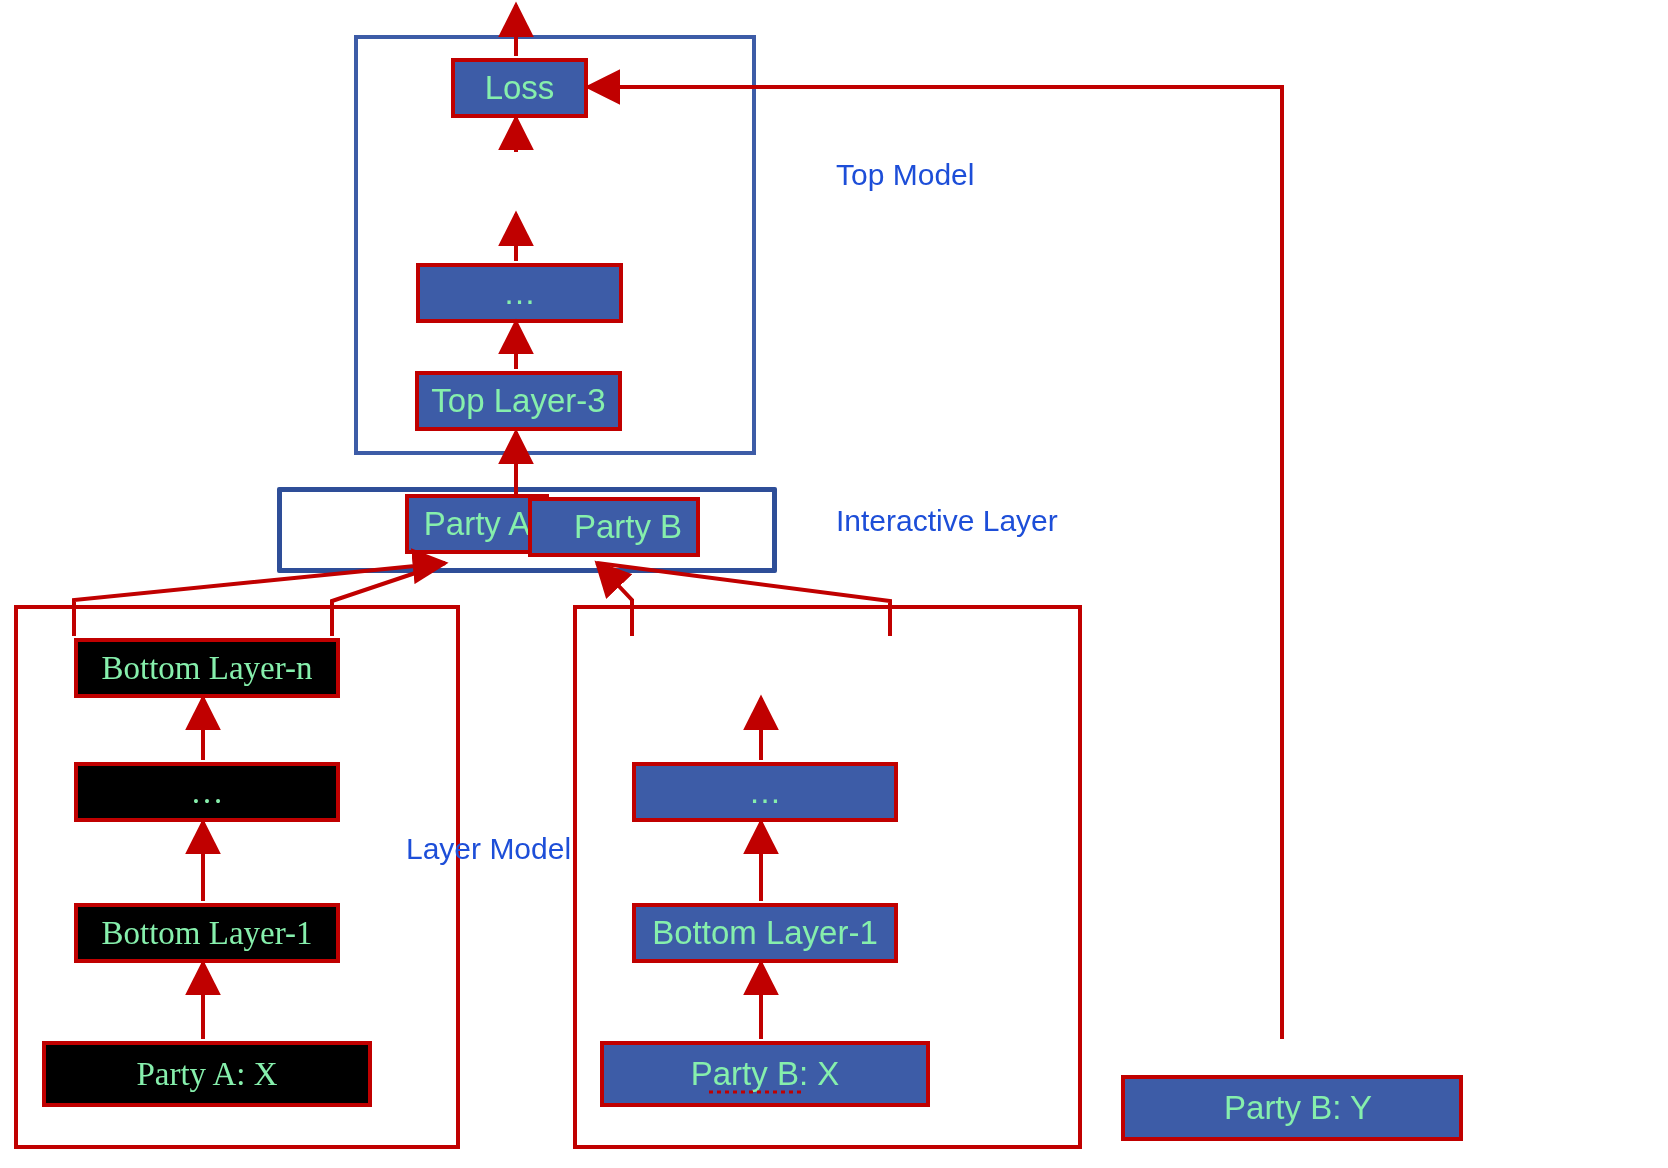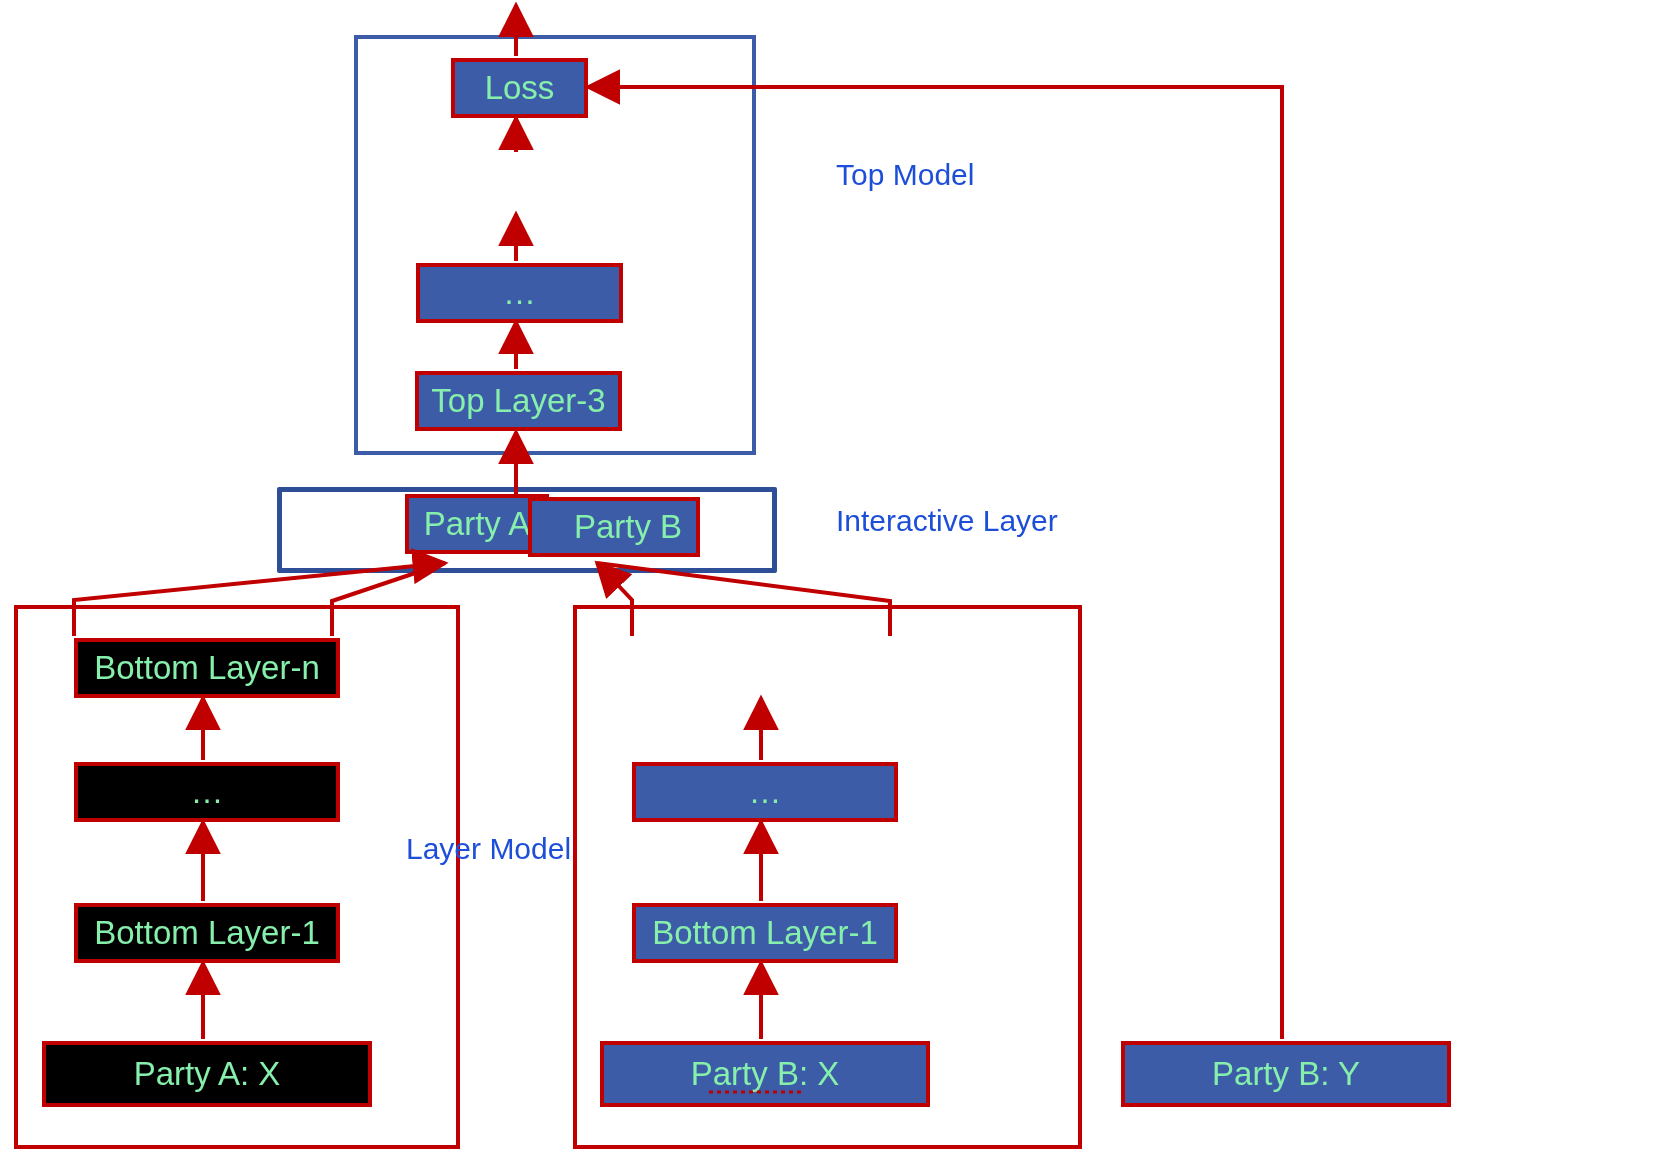--- a/index.html
+++ b/index.html
@@ -1,19 +1,19 @@
 <!DOCTYPE html>
 <html><head>
 <meta charset="utf-8">
 <style>
   html,body{margin:0;padding:0;background:#fff;font-family:Arial,Helvetica,sans-serif;}
   .canvas{position:relative;width:1668px;height:1168px;}
   .block{position:absolute;border:4px solid #c00000;color:#86efac;display:flex;align-items:center;justify-content:center;font-size:33px;}
   .blue{background:#3d5ca7;}
-  .black{background:#000;}
+  .black{background:#000;font-family:Liberation Serif, serif;}
   .label{position:absolute;color:#1d4ed8;font-size:30px;}
   .group-red{position:absolute;border:4px solid #c00000;}
   .group-blue{position:absolute;border:4px solid #3d5ca7;}
   .inter{position:absolute;border:5px solid #2e4e98;border-style:solid;filter:blur(0.3px);border-radius:2px;}
   svg.arrows{position:absolute;left:0;top:0;width:1668px;height:1168px;pointer-events:none;}
 </style>
 </head>
 <body>
 
 <div class="canvas">
@@ -55,21 +55,21 @@
 
   <div class="block blue" style="left:632px;top:762px;width:258px;height:52px;">
       <span>…</span>
     </div>
   <div class="block blue" style="left:632px;top:903px;width:258px;height:52px;">
       <span>Bottom Layer-1</span>
     </div>
   <div class="block blue" style="left:600px;top:1041px;width:322px;height:58px;">
       <span>Party B: X</span>
     </div>
-  <div class="block blue" style="left:1121px;top:1041px;width:322px;height:58px;">
+  <div class="block blue" style="left:1121px;top:1075px;width:322px;height:58px;padding-left:12px;">
       <span>Party B: Y</span>
     </div>
 
   <svg class="arrows">
     <line x1="709" y1="1092" x2="805" y2="1092" stroke="#c00000" stroke-width="3" stroke-dasharray="4,4"></line>
   </svg>
 
   <div class="label" style="left:836px;top:158px;"><span>Top Model</span></div>
   <div class="label" style="left:836px;top:504px;"><span>Interactive Layer</span></div>
   <div class="label" style="left:406px;top:832px;"><span>Layer Model</span></div>

